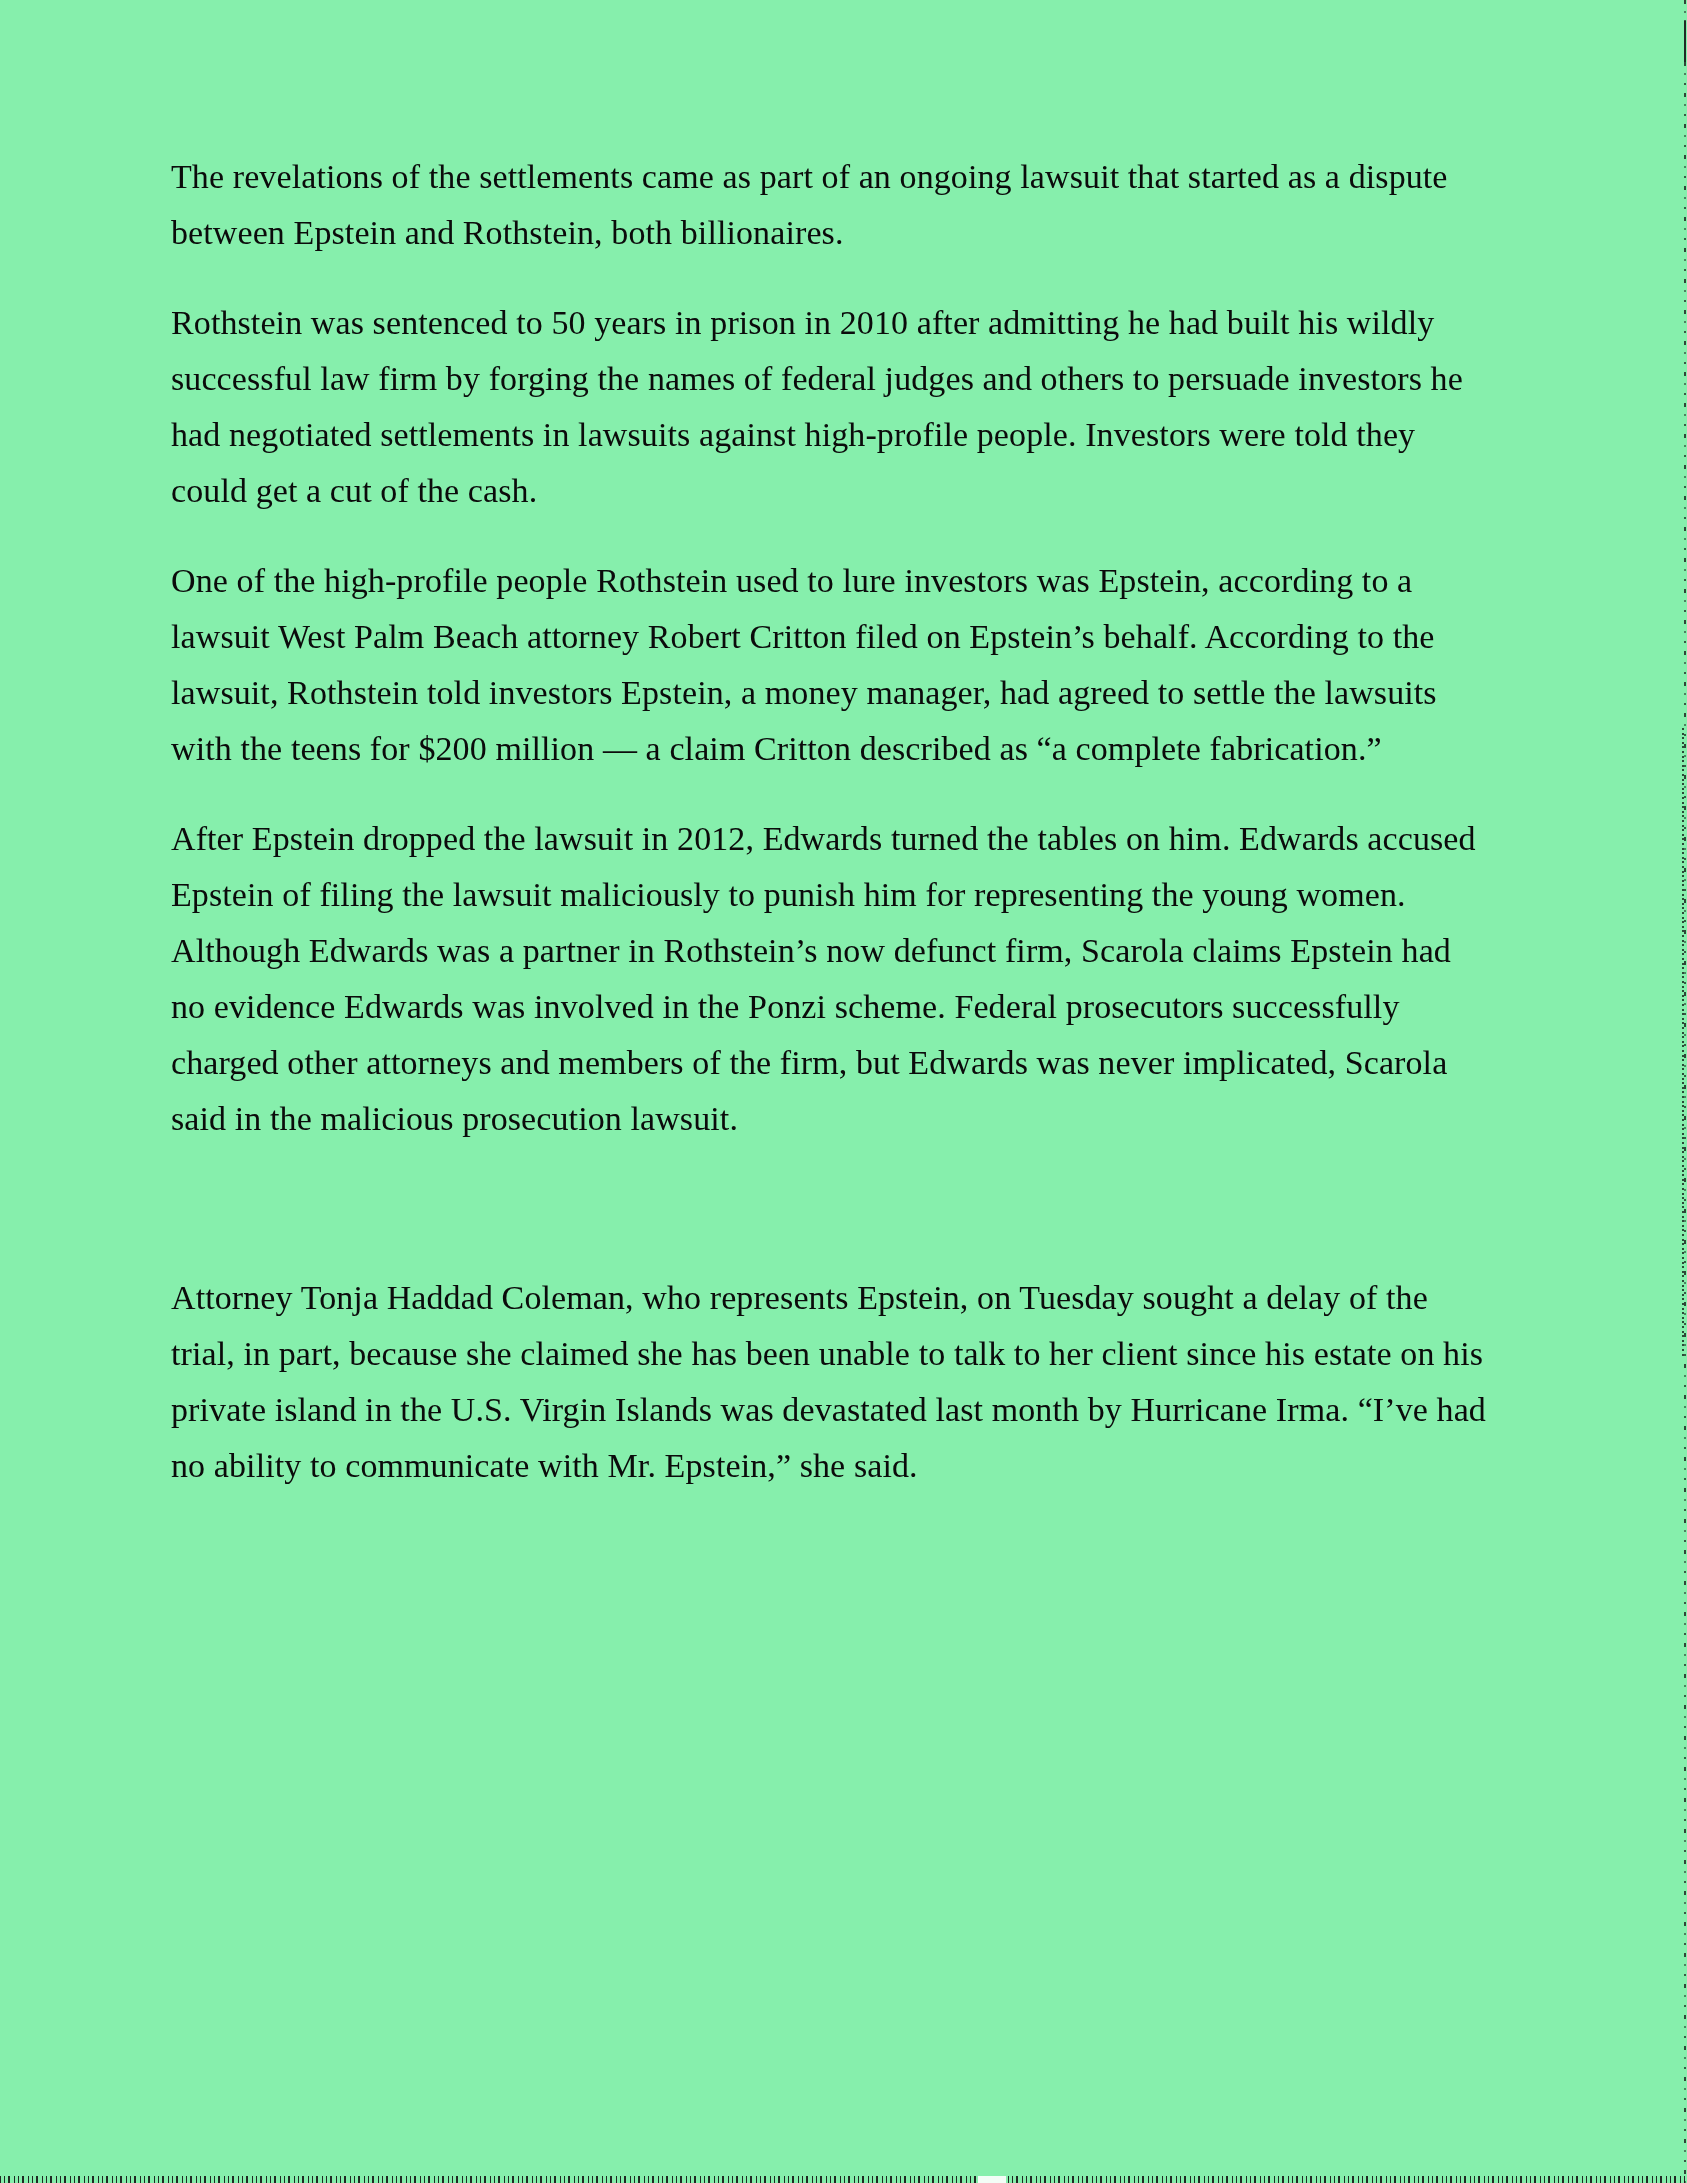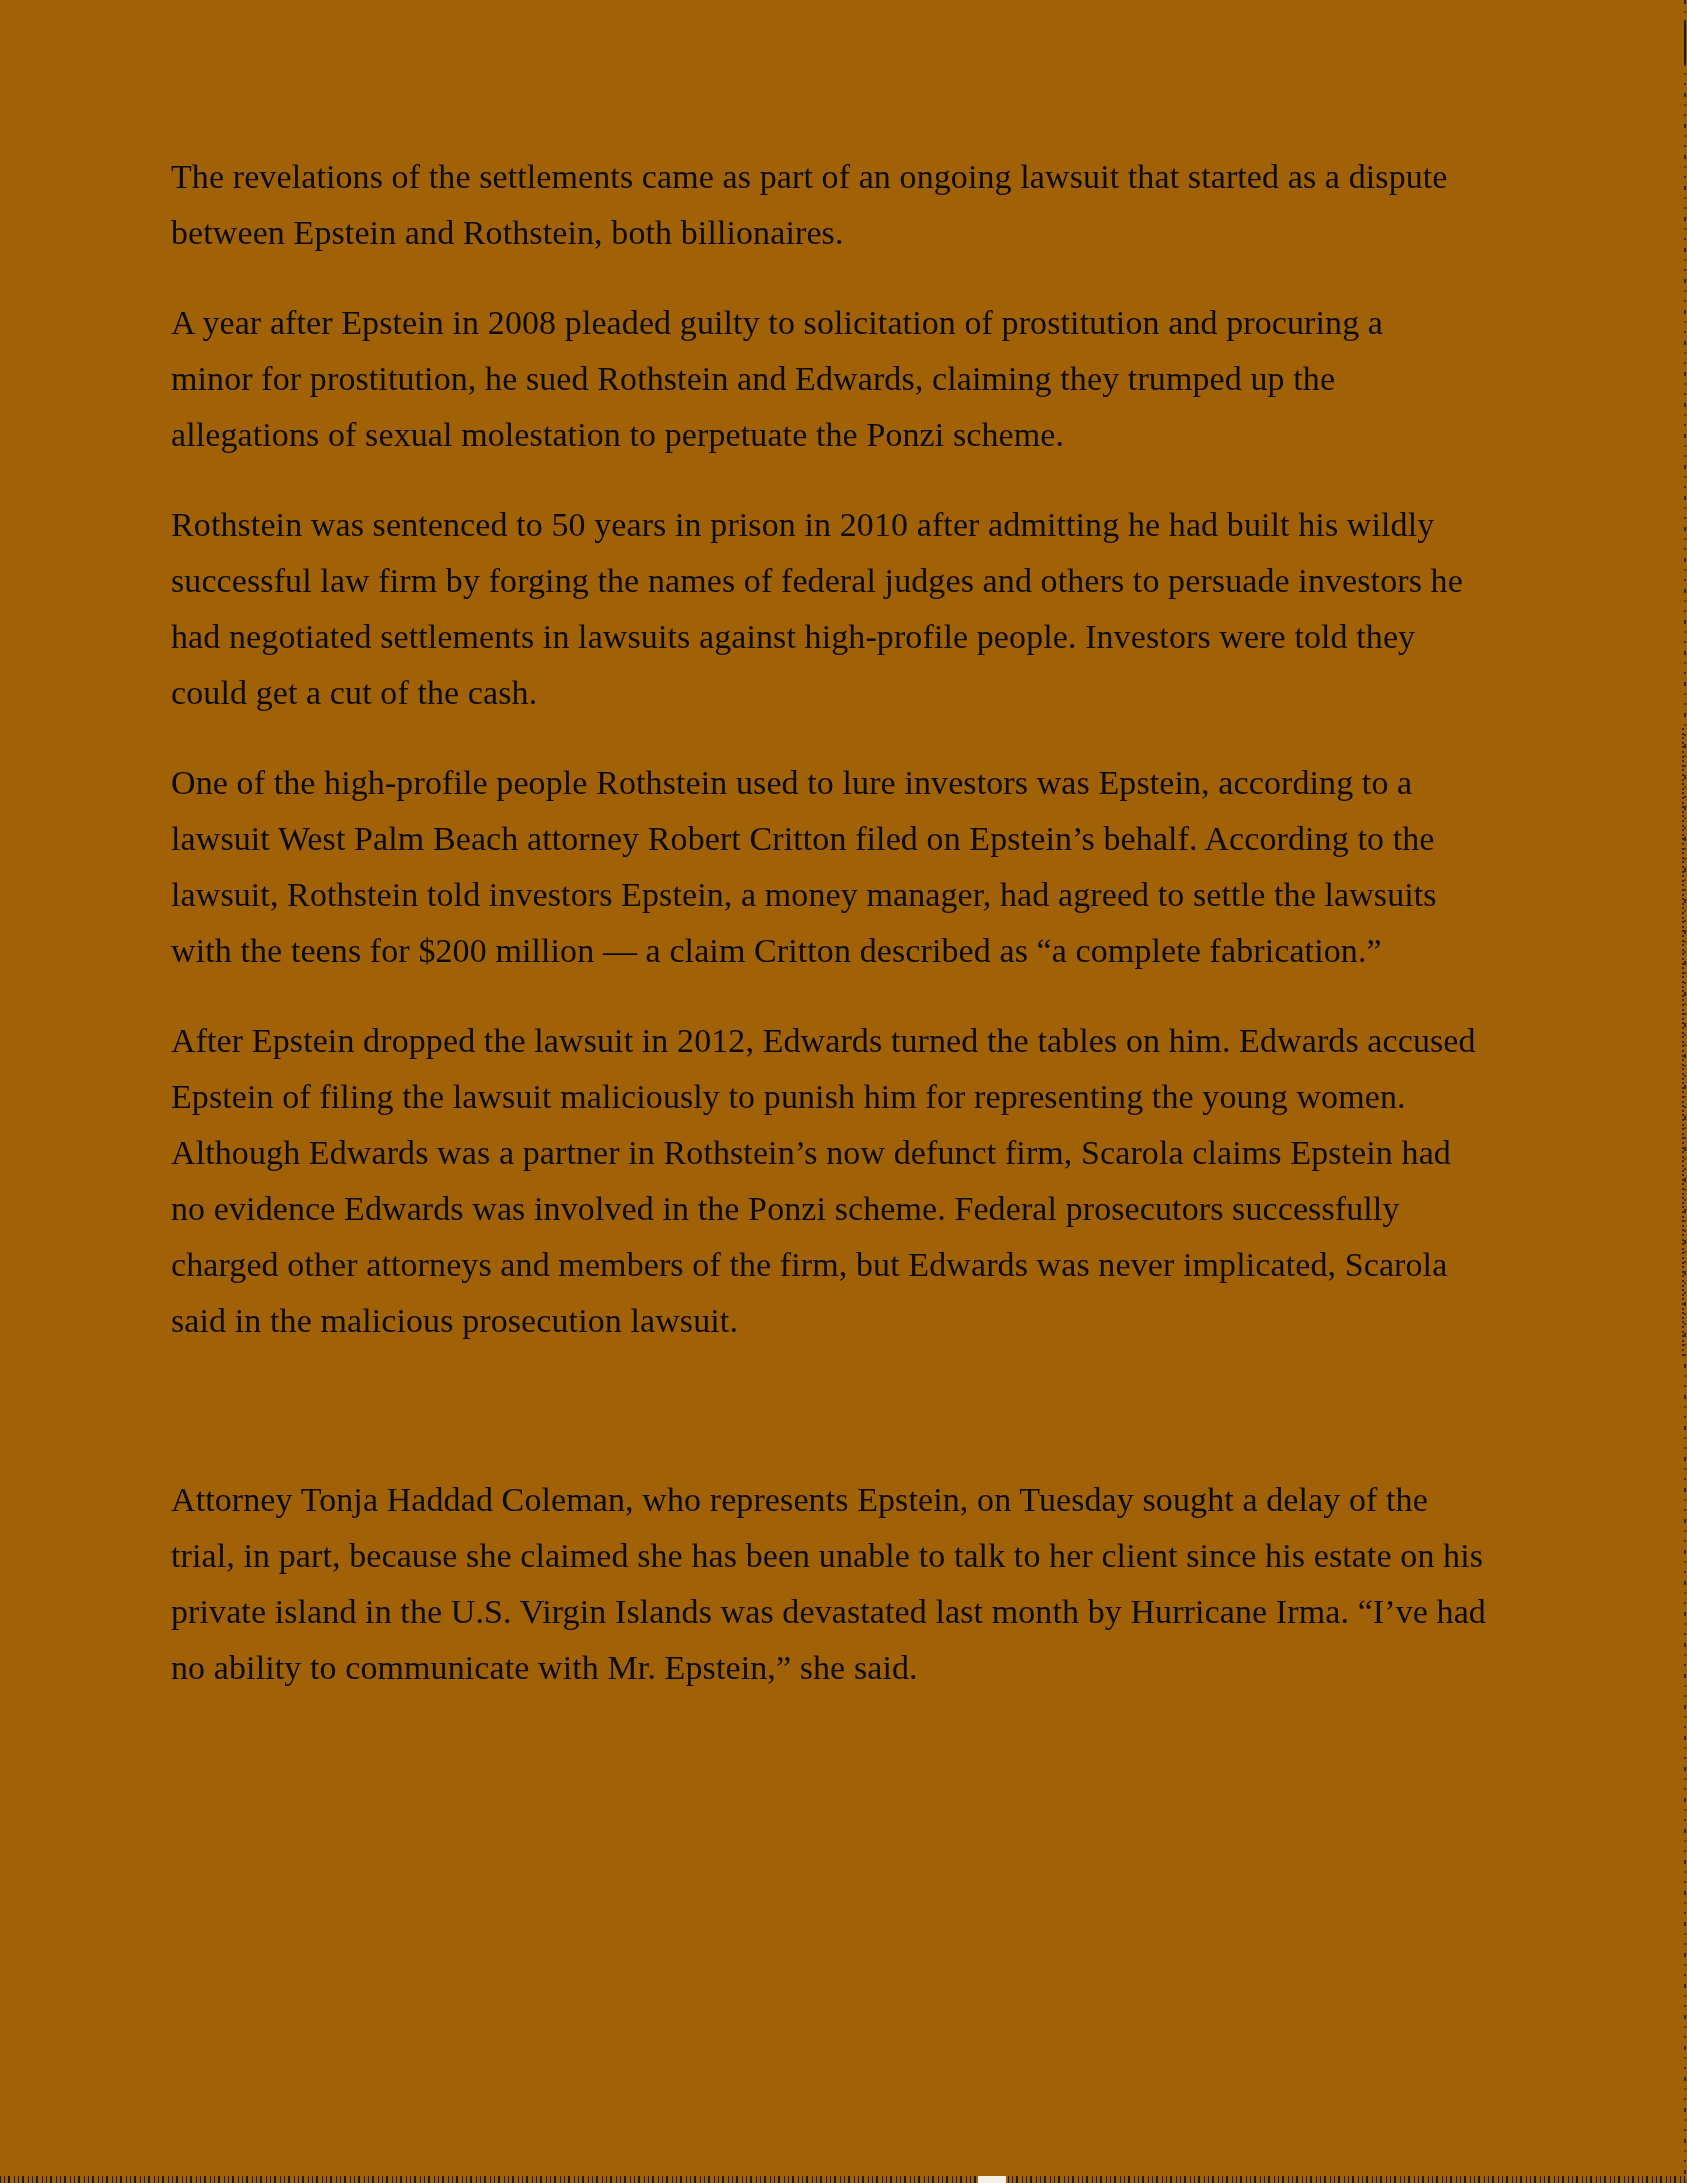--- a/index.html
+++ b/index.html
@@ -9,21 +9,21 @@
   }
   body {
     width: 1687px;
     height: 2183px;
     overflow: hidden;
   }
   .page {
     position: relative;
     width: 1687px;
     height: 2183px;
-    background: #a16207;
+    background: #86efac;
   }
   .article {
     position: absolute;
     left: 171px;
     top: 0;
     width: 1403px;
     padding-top: 149px;
     font-family: "Liberation Serif", serif;
     font-size: 34px;
     line-height: 56px;
@@ -111,23 +111,20 @@
     background: #ffffff;
   }
 </style>
 </head>
 <body>
 
 <div class="page">
   <main class="article">
     <p class="para">The revelations of the settlements came as part of an ongoing lawsuit that started as a dispute
 between Epstein and Rothstein, both billionaires.</p>
-    <p class="para">A year after Epstein in 2008 pleaded guilty to solicitation of prostitution and procuring a
-minor for prostitution, he sued Rothstein and Edwards, claiming they trumped up the
-allegations of sexual molestation to perpetuate the Ponzi scheme.</p>
     <p class="para">Rothstein was sentenced to 50 years in prison in 2010 after admitting he had built his wildly
 successful law firm by forging the names of federal judges and others to persuade investors he
 had negotiated settlements in lawsuits against high-profile people. Investors were told they
 could get a cut of the cash.</p>
     <p class="para">One of the high-profile people Rothstein used to lure investors was Epstein, according to a
 lawsuit West Palm Beach attorney Robert Critton filed on Epstein’s behalf. According to the
 lawsuit, Rothstein told investors Epstein, a money manager, had agreed to settle the lawsuits
 with the teens for $200 million — a claim Critton described as “a complete fabrication.”</p>
     <p class="para">After Epstein dropped the lawsuit in 2012, Edwards turned the tables on him. Edwards accused
 Epstein of filing the lawsuit maliciously to punish him for representing the young women.

